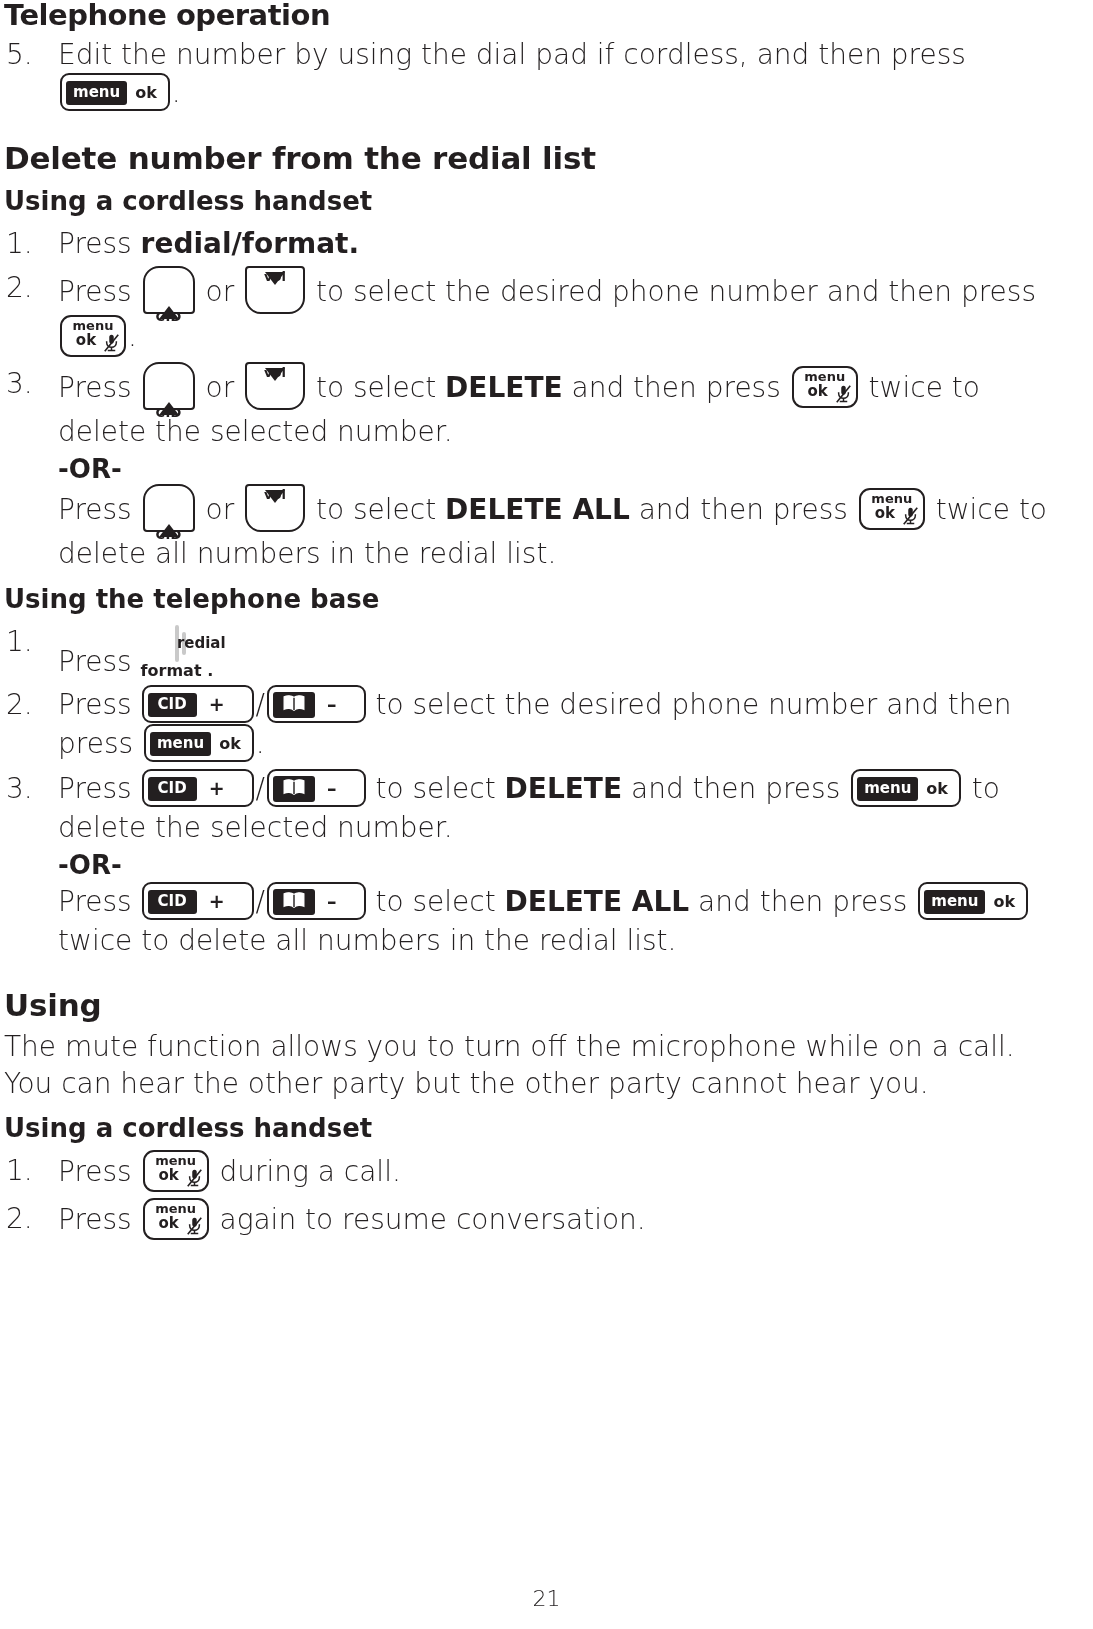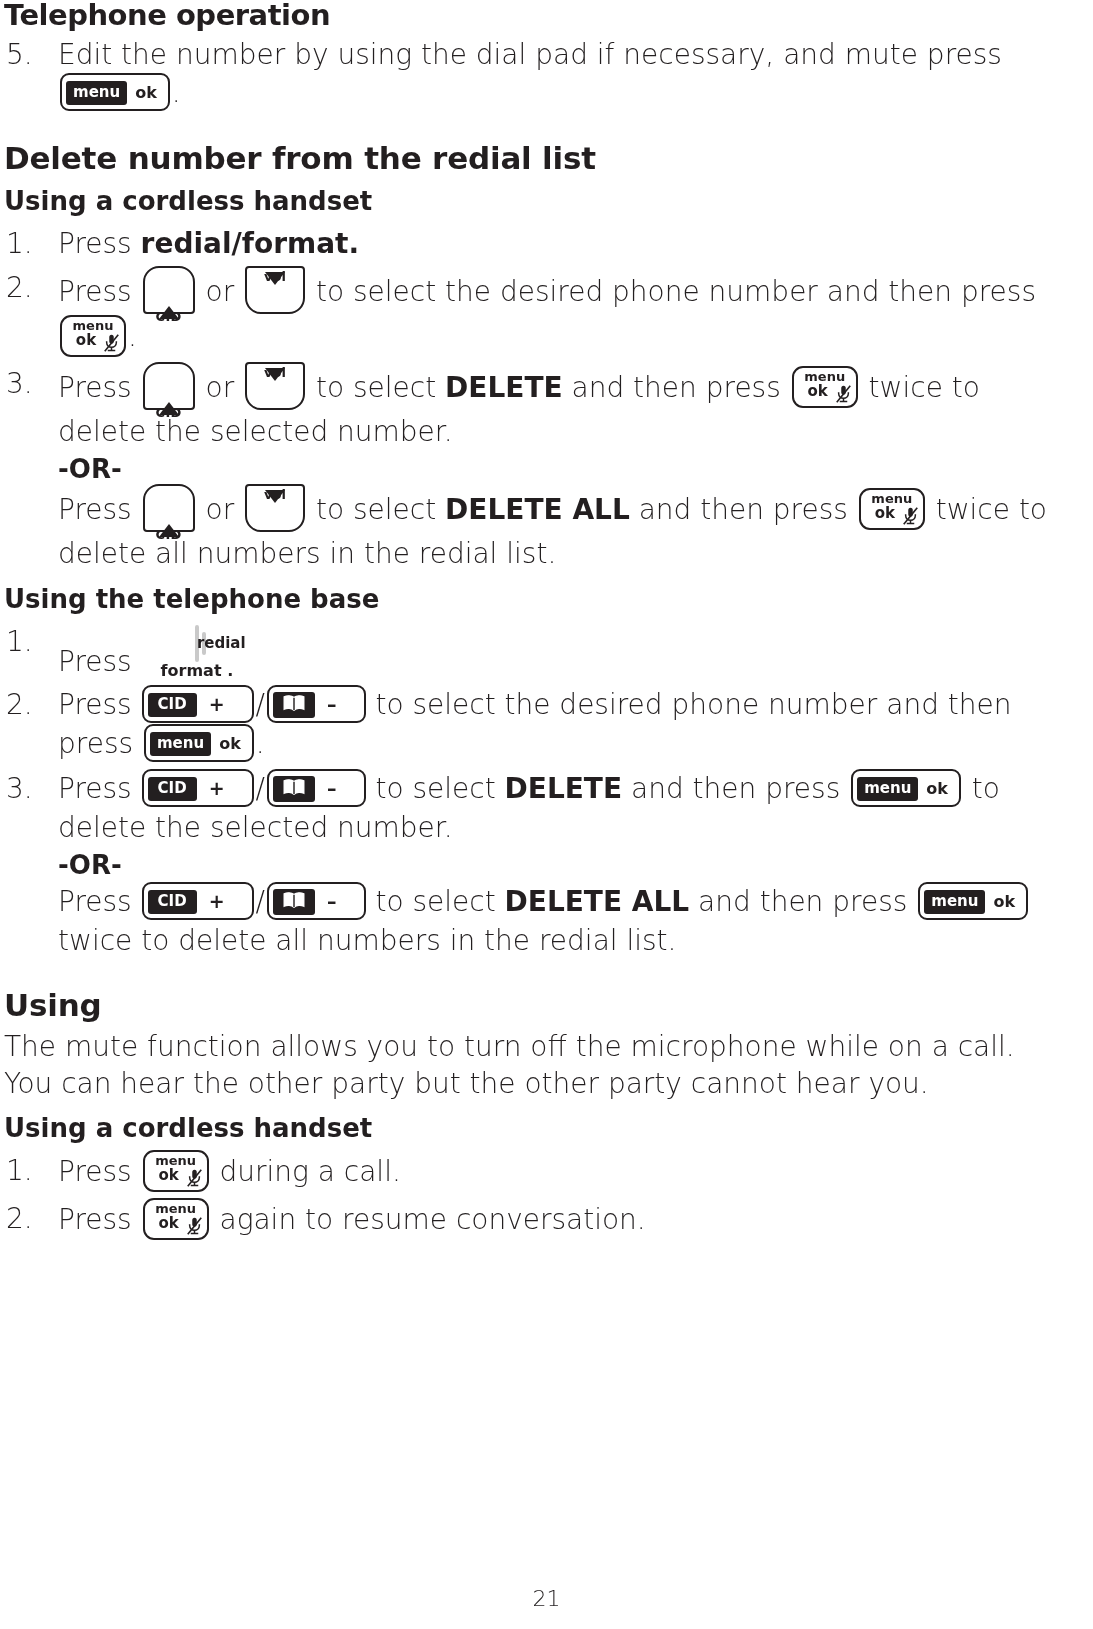--- a/index.html
+++ b/index.html
@@ -224,21 +224,21 @@
     padding: 0 4px 0 8px;
     vertical-align: middle;
     line-height: 1;
   }
 
   
   .key-redial-wrap {
     display: inline-block;
     vertical-align: bottom;
     text-align: center;
-    margin: 0 20px;
+    margin: 0 0;
     position: relative;
     top: 2px;
   }
   .key-redial {
     width: 58px;
     height: 56px;
     border: 2px solid #c9c9c9;
     border-radius: 18px;
     background: #fff;
     position: relative;
@@ -326,21 +326,21 @@
 <body>
 
 <div class="page">
   <div class="content">
 
     <h1 class="chapter-title">Telephone operation</h1>
 
     <ol class="steps">
       <li>
         <span class="num">5.</span>
-        <span>Edit the number by using the dial pad if necessary, and mute press</span>
+        <span>Edit the number by using the dial pad if cordless, and then press</span>
         <span id="slot-step5"><br><span class="key key-menuok"><span class="chip">menu</span><span class="okl">ok</span></span><span>.</span></span>
       </li>
     </ol>
 
     <h2 class="section-title">Delete number from the redial list</h2>
     <h3 class="subsection-title">Using a cordless handset</h3>
     <ol class="steps" id="handset-delete-steps">
         <li>
           <span class="num">1.</span>
           <span class="indent-body"><span>Press </span><span class="bold">redial/format.</span></span>

